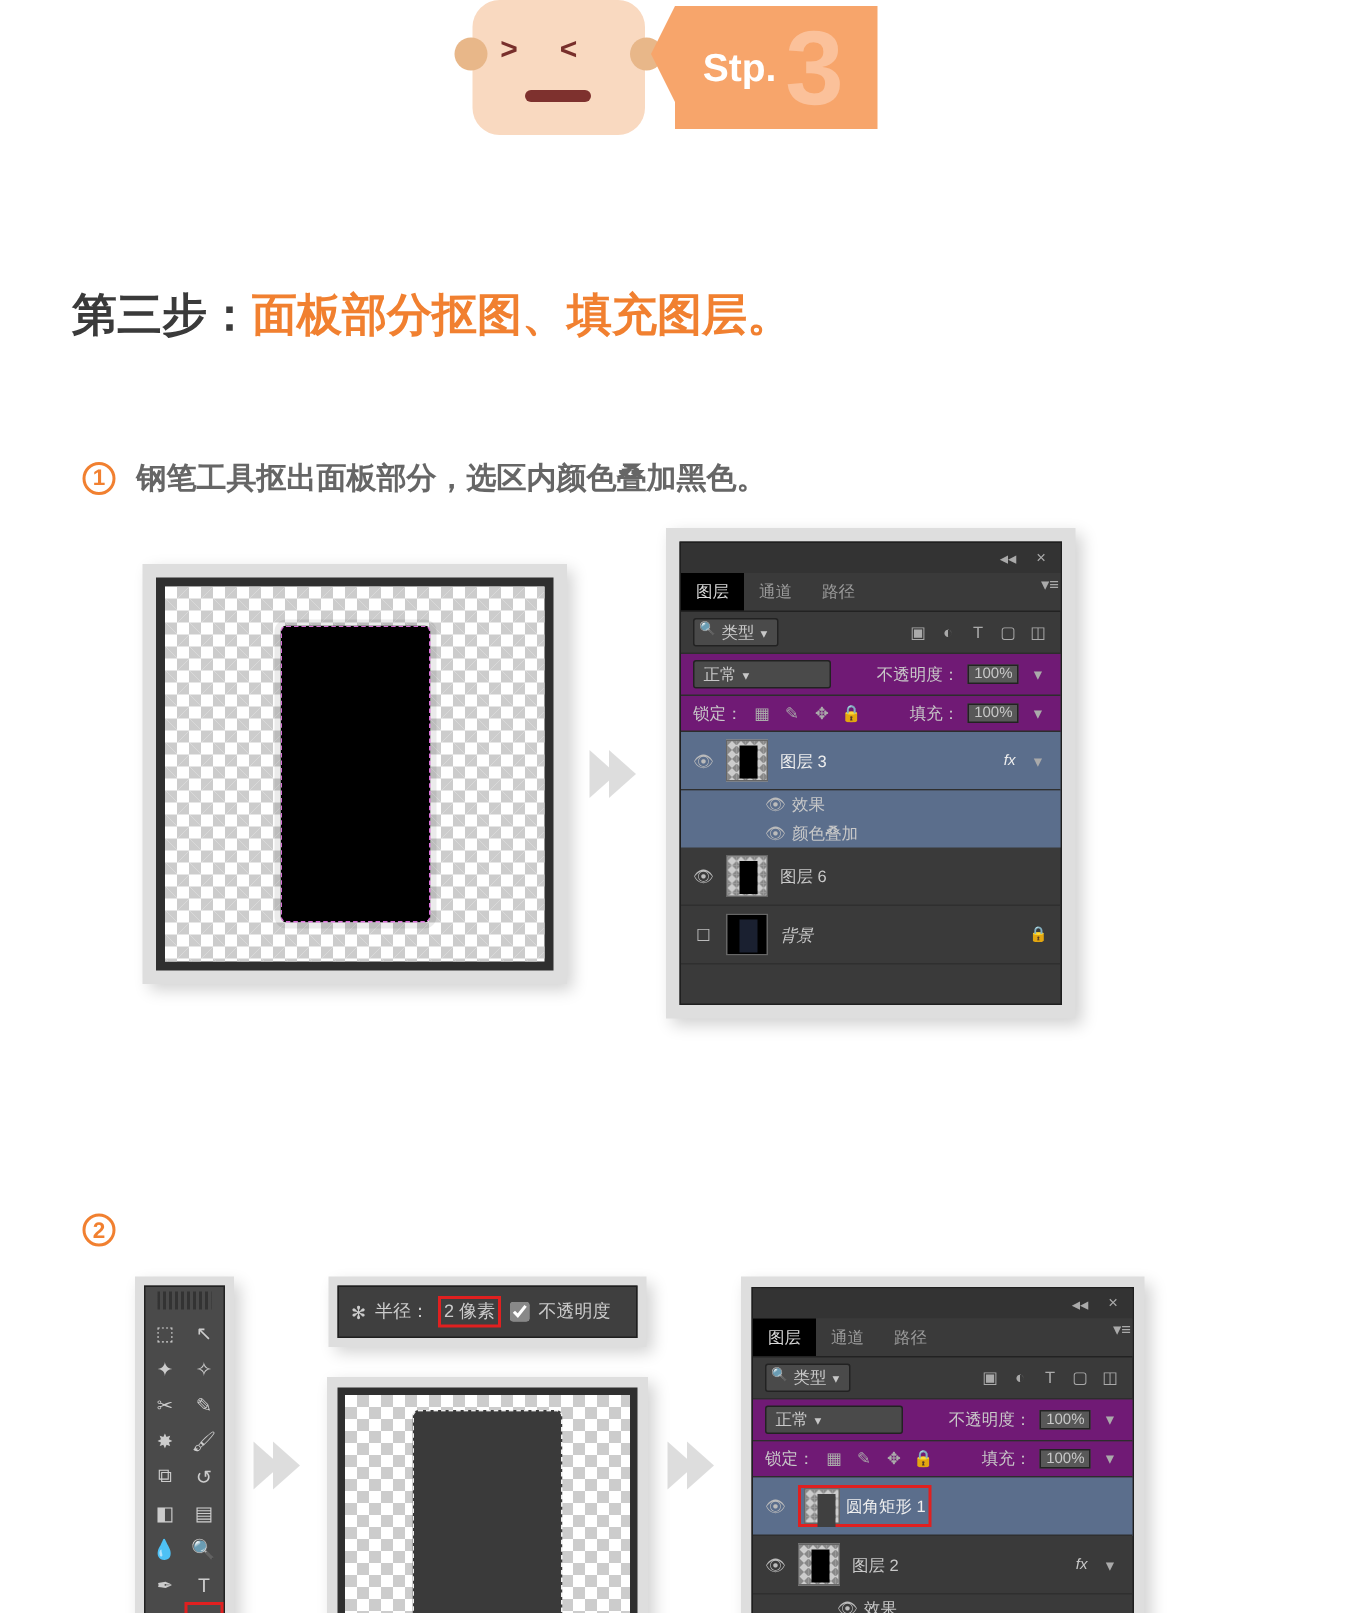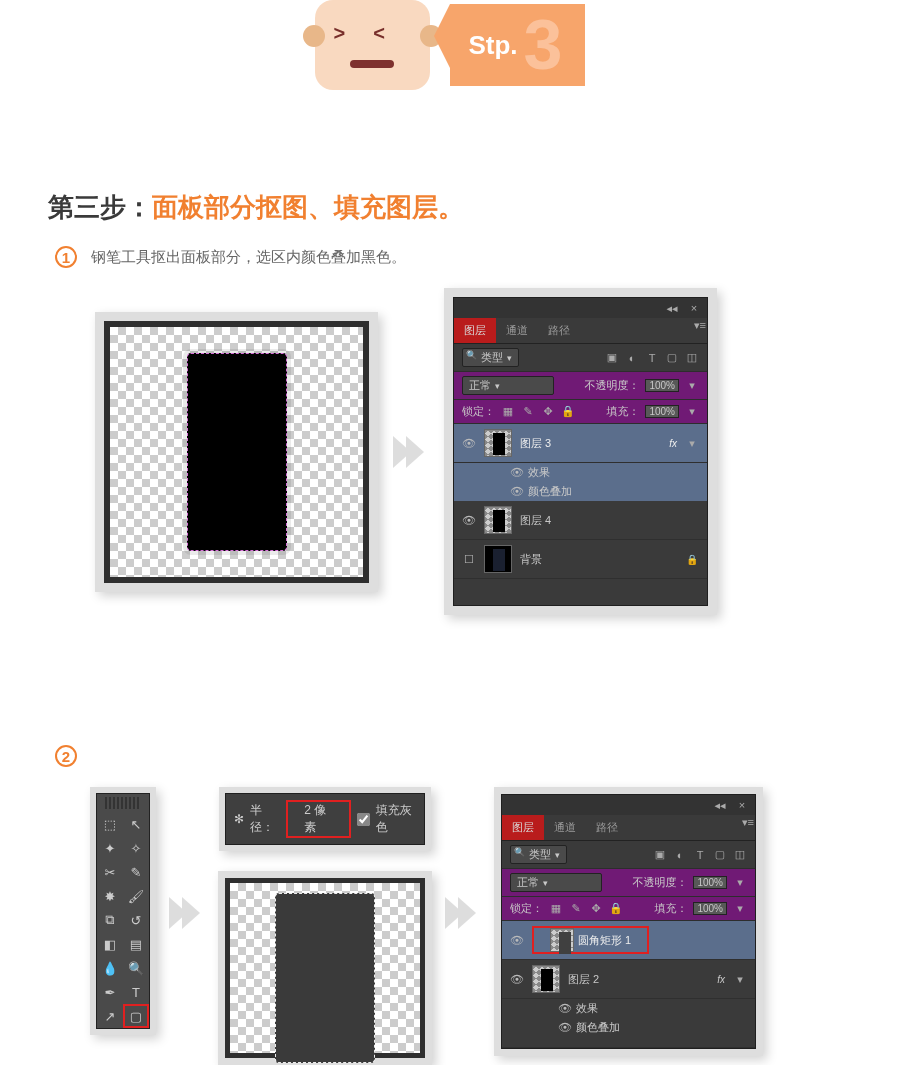--- a/index.html
+++ b/index.html
@@ -71,40 +71,40 @@
   .step-num {
     font-size: 70px;
     line-height: 1;
     color: #fbc19a;
     margin-left: 6px;
     font-weight: bold;
   }
 
   
   .heading {
-    margin: 100px 0 21px 48px;
-    font-size: 26px;
+    margin: 100px 0 74px 48px;
+    font-size: 30px;
     font-weight: bold;
   }
   .heading .black { color: #3a3a3a; }
   .heading .orange { color: #f18030; }
 
   
   .row { margin: 0 0 0 55px; }
   .step-line { display: flex; align-items: center; gap: 14px; margin-bottom: 20px; }
   .num-badge {
     width: 22px; height: 22px;
     border: 2px solid #f18030;
     border-radius: 50%;
     color: #f18030;
     font-weight: bold;
     display: flex; align-items: center; justify-content: center;
     font-size: 15px;
   }
-  .step-text { color: #666; font-size: 15px; }
+  .step-text { color: #666; font-size: 20px; font-weight: bold; }
 
   .content { display: flex; align-items: center; gap: 20px; margin-left: 40px; }
   .content2 { display: flex; align-items: flex-start; gap: 18px; margin-left: 35px; }
 
   .frame {
     background: #dedede;
     padding: 9px;
     box-shadow: 4px 4px 10px rgba(0,0,0,0.18);
   }
 
@@ -158,21 +158,21 @@
   .ps-panel {
     width: 255px;
     background: #3a3a3a;
     color: #c8c8c8;
     font-size: 11px;
     border: 1px solid #1f1f1f;
   }
   .ps-top { display:flex; justify-content:flex-end; padding:3px 6px; gap:8px; background:#333;}
   .ps-tabs { display:flex; background:#3a3a3a; border-bottom:1px solid #222;}
   .ps-tab { padding: 5px 10px; color: #9a9a9a; }
-  .ps-tab.active { background:#b91c1c; color:#d8d8d8;}
+  .ps-tab.active { background:#000000; color:#d8d8d8;}
   .ps-row { display:flex; align-items:center; padding:4px 8px; gap:6px; border-bottom:1px solid #2d2d2d;}
   .ps-row.dark { background:#701a75; }
   .ps-select { background:#4a4a4a; border:1px solid #222; padding:1px 6px 1px 18px; flex:0 0 auto; position:relative; border-radius:2px;}
   .ps-select::before { content:'🔍'; position:absolute; left:3px; font-size:9px;}
   .ps-select.plain::before { content:''; }
   .ps-select.plain { padding-left:6px; }
   .ps-select::after { content:'▾'; margin-left:4px; font-size:9px;}
   .ico { width:14px; height:14px; display:inline-flex; align-items:center; justify-content:center; font-size:11px; color:#aaa;}
   .spacer { flex:1; }
   .pct { background:#585858; border:1px solid #222; padding:0 3px; font-size:10px;}
@@ -188,21 +188,21 @@
       linear-gradient(-45deg,transparent 75%,#888 75%);
     background-size:6px 6px;
     background-color:#ccc;
   }
   .thumb .inner { position:absolute; left:8px; top:3px; width:12px; height:22px; background:#000;}
   .thumb .inner.gray { background:#404040;}
   .layer .fx { margin-left:auto; font-style:italic; font-size:10px;}
   .sub { padding:2px 8px 2px 56px; font-size:11px; display:flex; align-items:center; gap:6px;}
   .sub .eye{ width:12px;}
   .lock { margin-left:auto; font-size:10px;}
-  .rbox { border:2px solid #e02020; padding:0 16px;}
+  .rbox { border:2px solid #e02020; padding:0 2px;}
 
   
   .toolbox {
     width: 54px;
     background: #4a4a4a;
     border: 1px solid #222;
   }
   .toolbox .grip { height:12px; background:repeating-linear-gradient(90deg,#333,#333 2px,#4a4a4a 2px,#4a4a4a 4px); margin:3px 8px;}
   .tool-grid { display:grid; grid-template-columns:1fr 1fr; }
   .tool { height:24px; display:flex; align-items:center; justify-content:center; color:#ccc; font-size:13px; border:1px solid transparent;}
@@ -317,28 +317,28 @@
         </div>
         <div class="sub" style="background:#5b6e8c;">
           <span class="eye">👁</span>
           <span>颜色叠加</span>
         </div>
         <div class="layer">
           <span class="eye">👁</span>
           <span class="thumb checker-t">
               <span class="inner"></span>
             </span>
-          <span>图层 4</span>
+          <span>图层 6</span>
         </div>
         <div class="layer">
           <span class="eye">☐</span>
           <span class="thumb">
               <span class="inner" style="background:#1a2030;"></span>
             </span>
-          <span style="text-align:center;">背景</span>
+          <span style="font-style:italic;text-align:center;">背景</span>
           <span class="lock">🔒</span>
         </div>
         <div style="height:26px;"></div>
       </div>
     </div>
   </div>
 </div>
 
 <div class="row" style="margin-top:130px;">
   <div class="step-line">
@@ -377,21 +377,21 @@
         <span></span>
       </div>
 
     <div class="col2">
       <div class="frame" style="padding:6px;">
         <div class="optbar">
           <span class="gear">✻</span>
           <span>半径：</span>
           <span class="rbox">2 像素</span>
           <input type="checkbox" checked="" style="">
-          <span>填充灰色</span>
+          <span>不透明度</span>
         </div>
       </div>
       <div class="frame" style="padding:7px;">
         <div class="canvas2">
           <div class="checker">
             <div class="dark-rect"></div>
           </div>
         </div>
       </div>
     </div>

